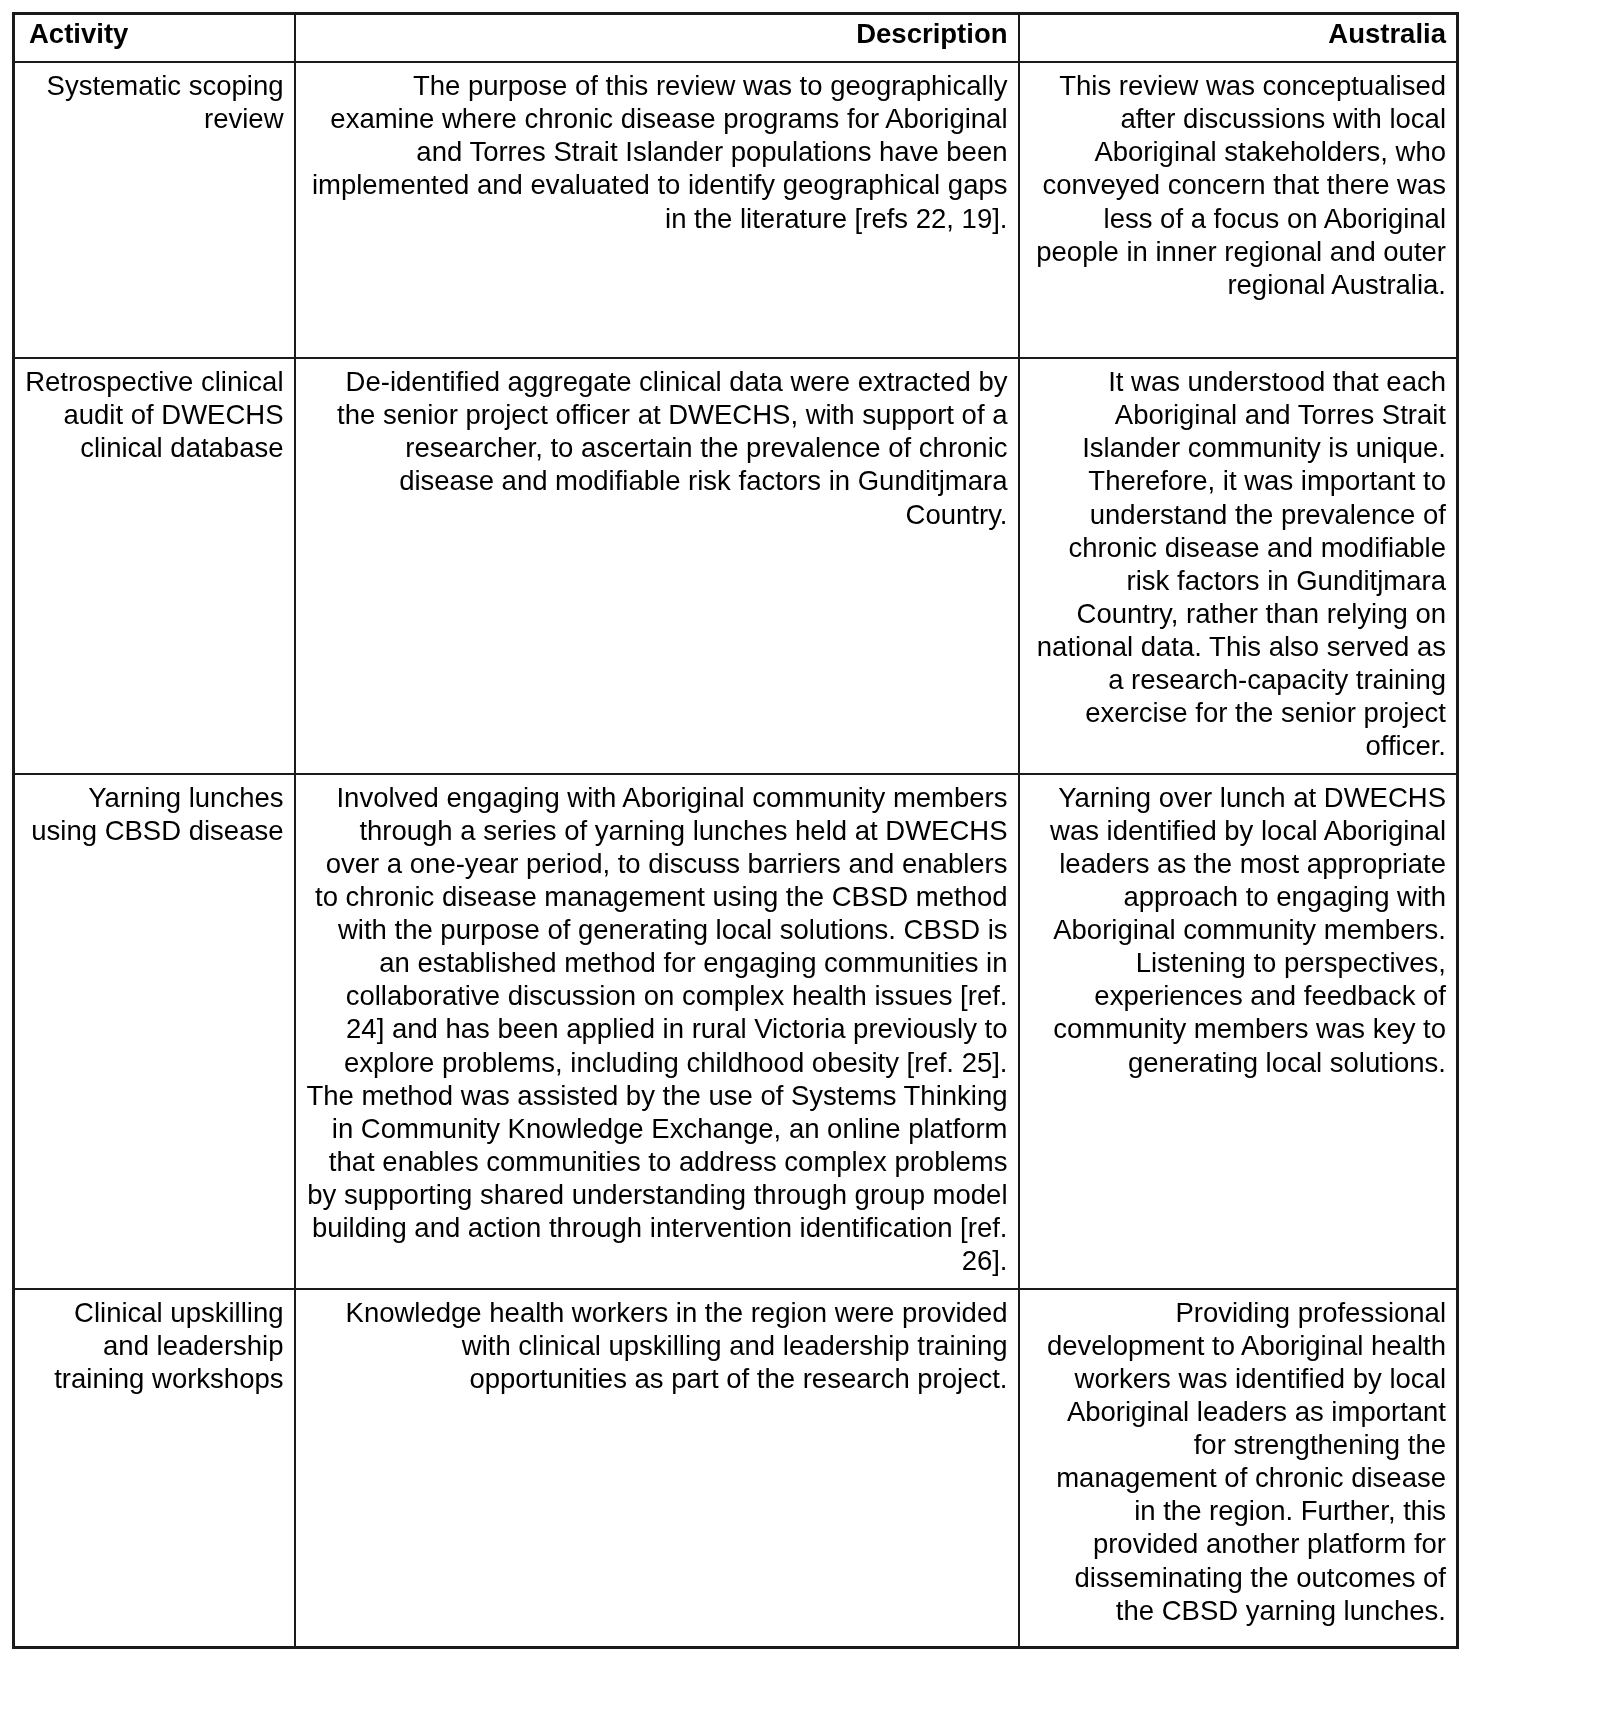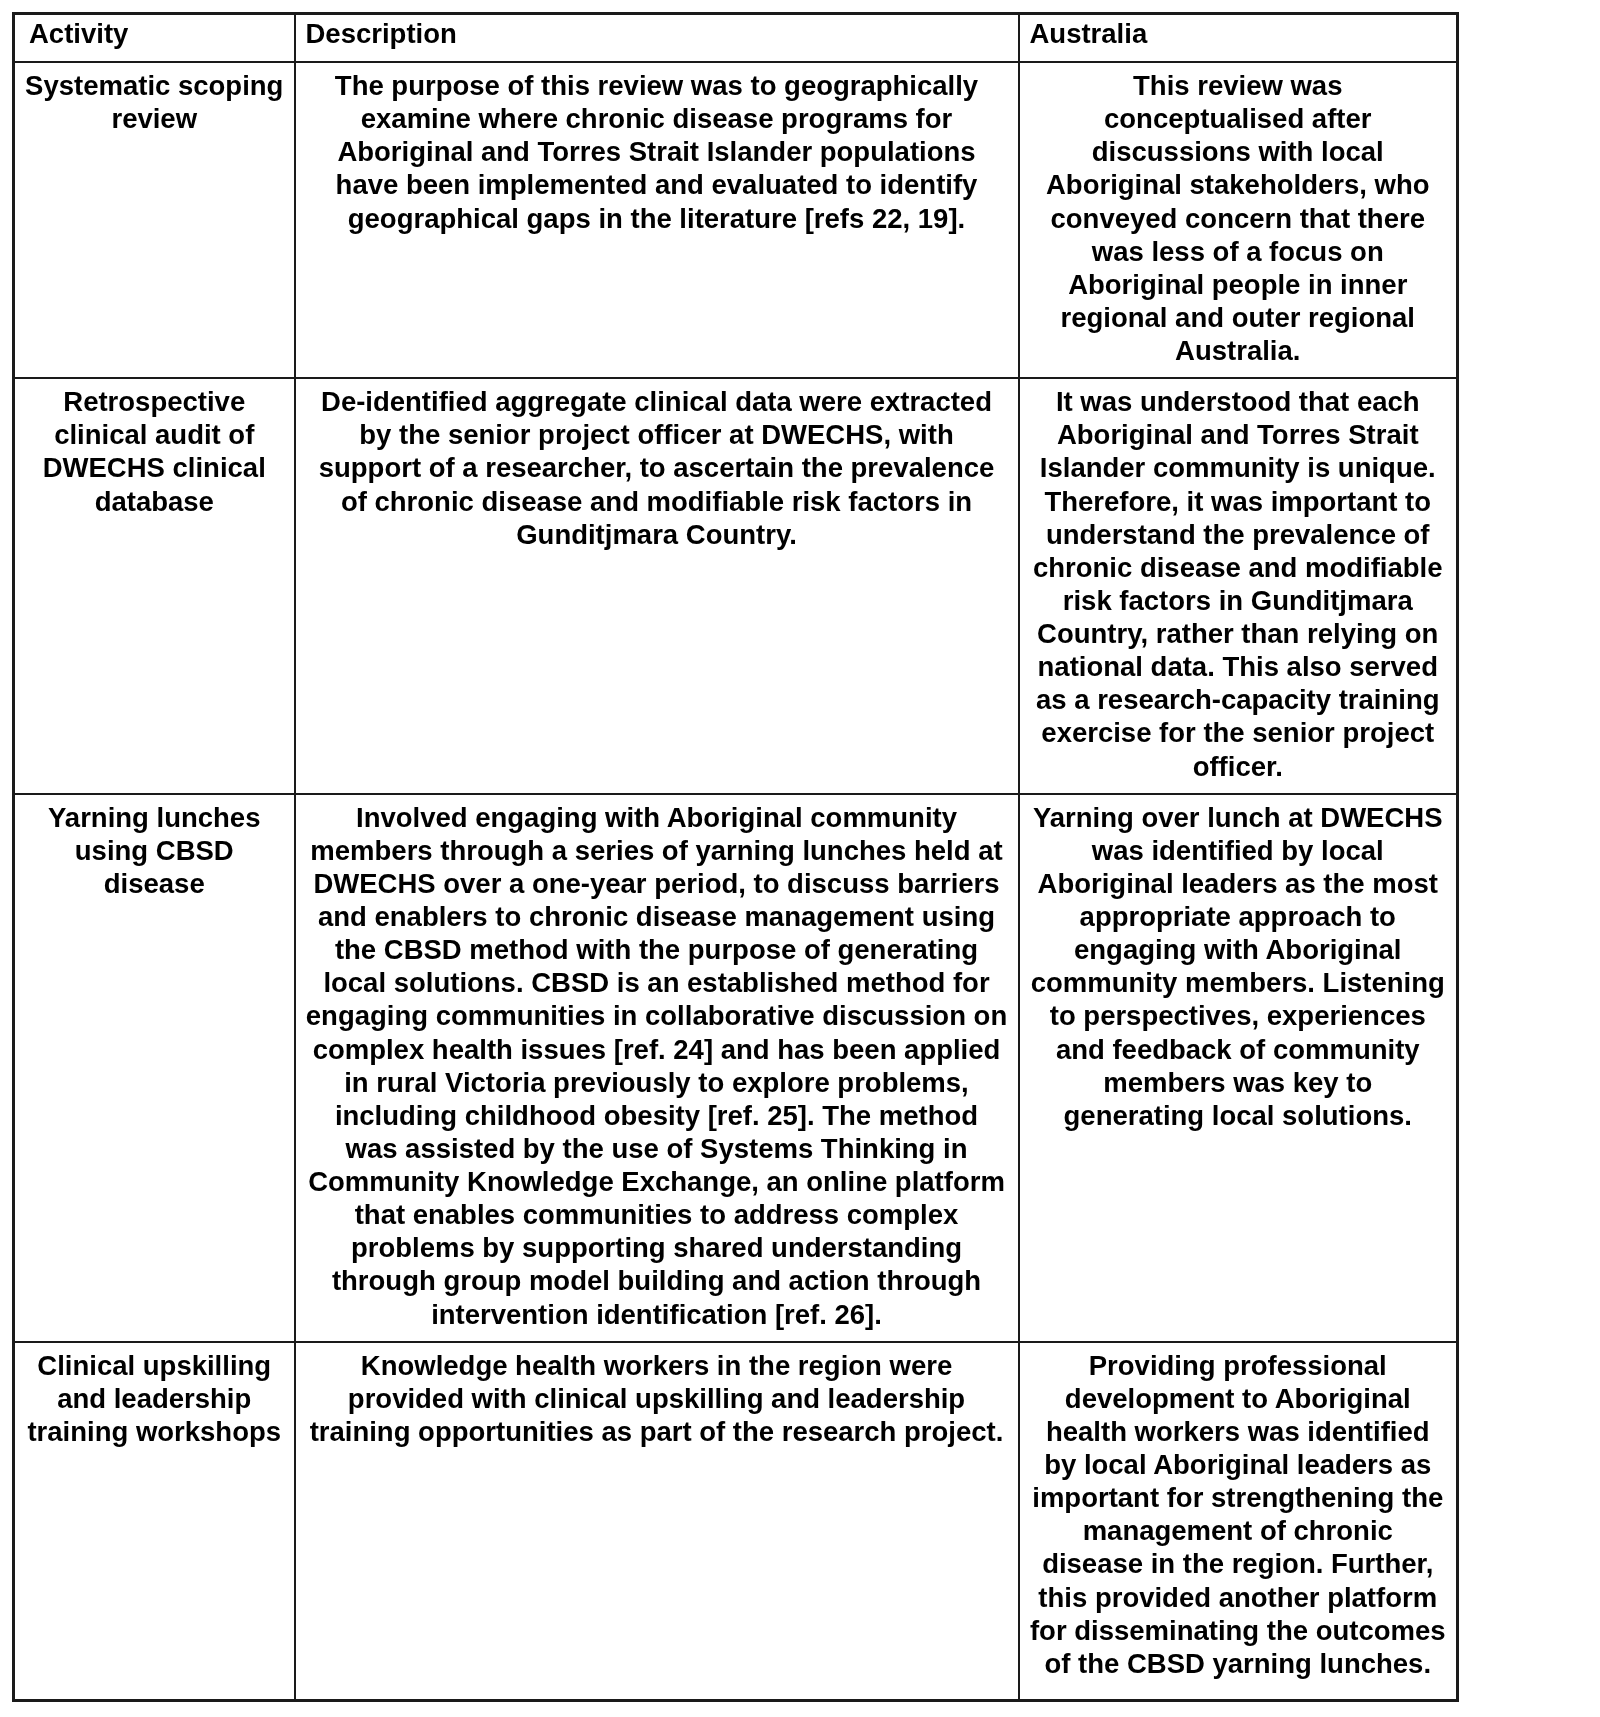--- a/index.html
+++ b/index.html
@@ -36,26 +36,26 @@
   table.activities col.c-description { width: 724px; }
   table.activities col.c-rationale { width: 439px; }
 
   table.activities th,
   table.activities td {
     border: 2px solid #1a1a1a;
     vertical-align: top;
     padding: 6px 10px 10px 10px;
     font-size: 27.5px;
     line-height: 1.205;
-    font-weight: bold;
-    text-align: center;
+    font-weight: normal;
+    text-align: right;
   }
   table.activities thead th {
     font-weight: bold;
-    text-align: left;
+    text-align: right;
     padding-top: 4px;
     padding-bottom: 6px;
     height: 36px;
     line-height: 1.1;
   }
   table.activities thead th.h-activity {
     text-align: left;
     padding-left: 14px;
   }
   td.cell-activity {

